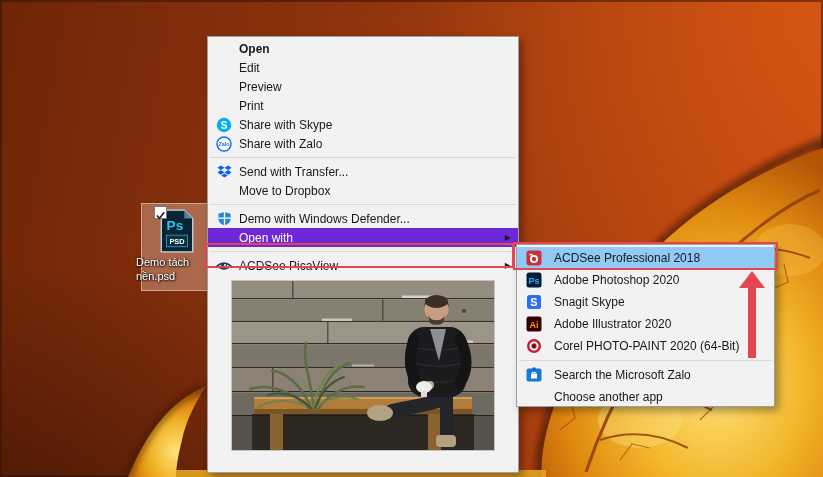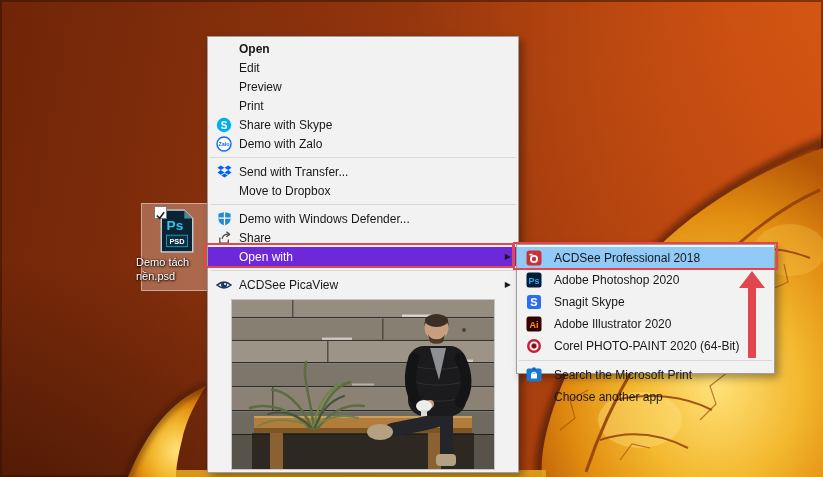--- a/index.html
+++ b/index.html
@@ -20,21 +20,21 @@
   .tile .check{position:absolute;left:12px;top:2px;width:13px;height:13px;background:#fff;
     border:1px solid #7a7a7a;box-sizing:border-box;}
   .tile .flabel{position:absolute;left:-6px;top:51px;width:80px;text-align:left;
     font-size:11px;line-height:14px;color:#fff;
     text-shadow:0 1px 2px rgba(0,0,0,.95),1px 0 2px rgba(0,0,0,.9);}
 
   
   .menu{position:absolute;background:#f2f2f2;border:1px solid #9e9e9e;box-sizing:border-box;
     box-shadow:4px 4px 8px rgba(0,0,0,.35);z-index:5;}
   #main-menu{left:207px;top:36px;width:312px;height:437px;padding-top:2px;}
-  #sub-menu{left:516px;top:244px;width:259px;height:130px;padding-top:2px;}
+  #sub-menu{left:516px;top:244px;width:259px;height:163px;padding-top:2px;}
   .mi{position:relative;height:19px;display:flex;align-items:center;padding-left:31px;
     font-size:12px;color:#181818;white-space:nowrap;}
   .mi.bold{font-weight:700;}
   #sub-menu .mi{height:22px;padding-left:37px;}
   .ic{position:absolute;left:8px;top:50%;transform:translateY(-50%);width:16px;height:16px;
     display:flex;align-items:center;justify-content:center;}
   #sub-menu .ic{left:9px;}
   .sep{height:1px;background:#d8d8d8;margin:4px 2px;}
   #sub-menu .sep{margin:3px 2px;}
   .hl-strong{background:#6d28d9;color:#ffffff;}
@@ -140,21 +140,21 @@
       </span>
       <span>Share with Skype</span>
     </div>
     <div class="mi">
       <span class="ic">
         <svg width="16" height="16" viewBox="0 0 16 16">
           <circle cx="8" cy="8" r="7" fill="#ffffff" stroke="#0a68fe" stroke-width="1.4"></circle>
           <text x="8" y="10.4" font-size="5.4" font-weight="bold" fill="#0a68fe" text-anchor="middle" font-family="Liberation Sans, sans-serif">Zalo</text>
         </svg>
       </span>
-      <span>Demo with Zalo</span>
+      <span>Share with Zalo</span>
     </div>
     <div class="sep"></div>
     <div class="mi">
       <span class="ic">
         <svg width="15" height="15" viewBox="0 0 16 16" fill="#0061fe">
           <polygon points="4,1.5 8,4 4,6.5 0.5,4"></polygon>
           <polygon points="12,1.5 15.5,4 12,6.5 8,4"></polygon>
           <polygon points="4,6.5 8,9 4,11.5 0.5,9"></polygon>
           <polygon points="12,6.5 15.5,9 12,11.5 8,9"></polygon>
           <polygon points="8,10 11.4,12.2 8,14.4 4.6,12.2"></polygon>
@@ -167,30 +167,20 @@
     </div>
     <div class="sep"></div>
     <div class="mi">
       <span class="ic">
         <svg width="15" height="15" viewBox="0 0 16 16">
           <path d="M8 1 L14.5 3 L14.5 8 C14.5 12 11.5 14.5 8 15.5 C4.5 14.5 1.5 12 1.5 8 L1.5 3 Z" fill="#2488d8"></path>
           <path d="M8 1 L8 15.5 M1.5 7.6 L14.5 7.6" stroke="#ffffff" stroke-width="1.4" fill="none"></path>
         </svg>
       </span>
       <span>Demo with Windows Defender...</span>
-    </div>
-    <div class="mi">
-      <span class="ic">
-        <svg width="15" height="15" viewBox="0 0 16 16" fill="none" stroke="#444" stroke-width="1.3">
-          <path d="M3 8 L3 14 L12 14 L12 10"></path>
-          <path d="M5.5 9.5 C6 6 9 4.5 12.5 4.5"></path>
-          <path d="M10 1.8 L13.5 4.5 L10 7.2" stroke-linejoin="round"></path>
-        </svg>
-      </span>
-      <span>Share</span>
     </div>
     <div class="mi hl-strong">
       <span>Open with</span>
       <span class="sub-arrow"></span>
     </div>
     <div class="sep"></div>
     <div class="mi">
       <span class="ic">
         <svg width="16" height="16" viewBox="0 0 16 16">
           <path d="M1 8 Q8 2.2 15 8 Q8 13.8 1 8 Z" fill="none" stroke="#1d3a5f" stroke-width="1.6"></path>
@@ -330,21 +320,21 @@
     <div class="sep"></div>
     <div class="mi">
       <span class="ic">
         <svg width="16" height="16" viewBox="0 0 16 16">
           <rect x="0.5" y="1.5" width="15" height="13" rx="2" fill="#1878d4"></rect>
           <rect x="6.5" y="0.5" width="3" height="2.6" fill="#0f5ea8"></rect>
           <path d="M5 6.5 L11 6.5 L11 11.5 L5 11.5 Z" fill="#ffffff"></path>
           <path d="M6.2 6.5 C6.2 4.8 9.8 4.8 9.8 6.5" fill="none" stroke="#ffffff" stroke-width="1.1"></path>
         </svg>
       </span>
-      <span>Search the Microsoft Print</span>
+      <span>Search the Microsoft Zalo</span>
     </div>
     <div class="mi">
       <span>Choose another app</span>
     </div>
   </div>
 
   <div class="ann" id="ann-box-openwith"></div>
   <div class="ann" id="ann-box-acdsee"></div>
   <svg class="ann" id="ann-arrow" width="28" height="88" viewBox="0 0 28 88">
     <polygon points="14,0 27,17 1,17" fill="#e2464e"></polygon>

